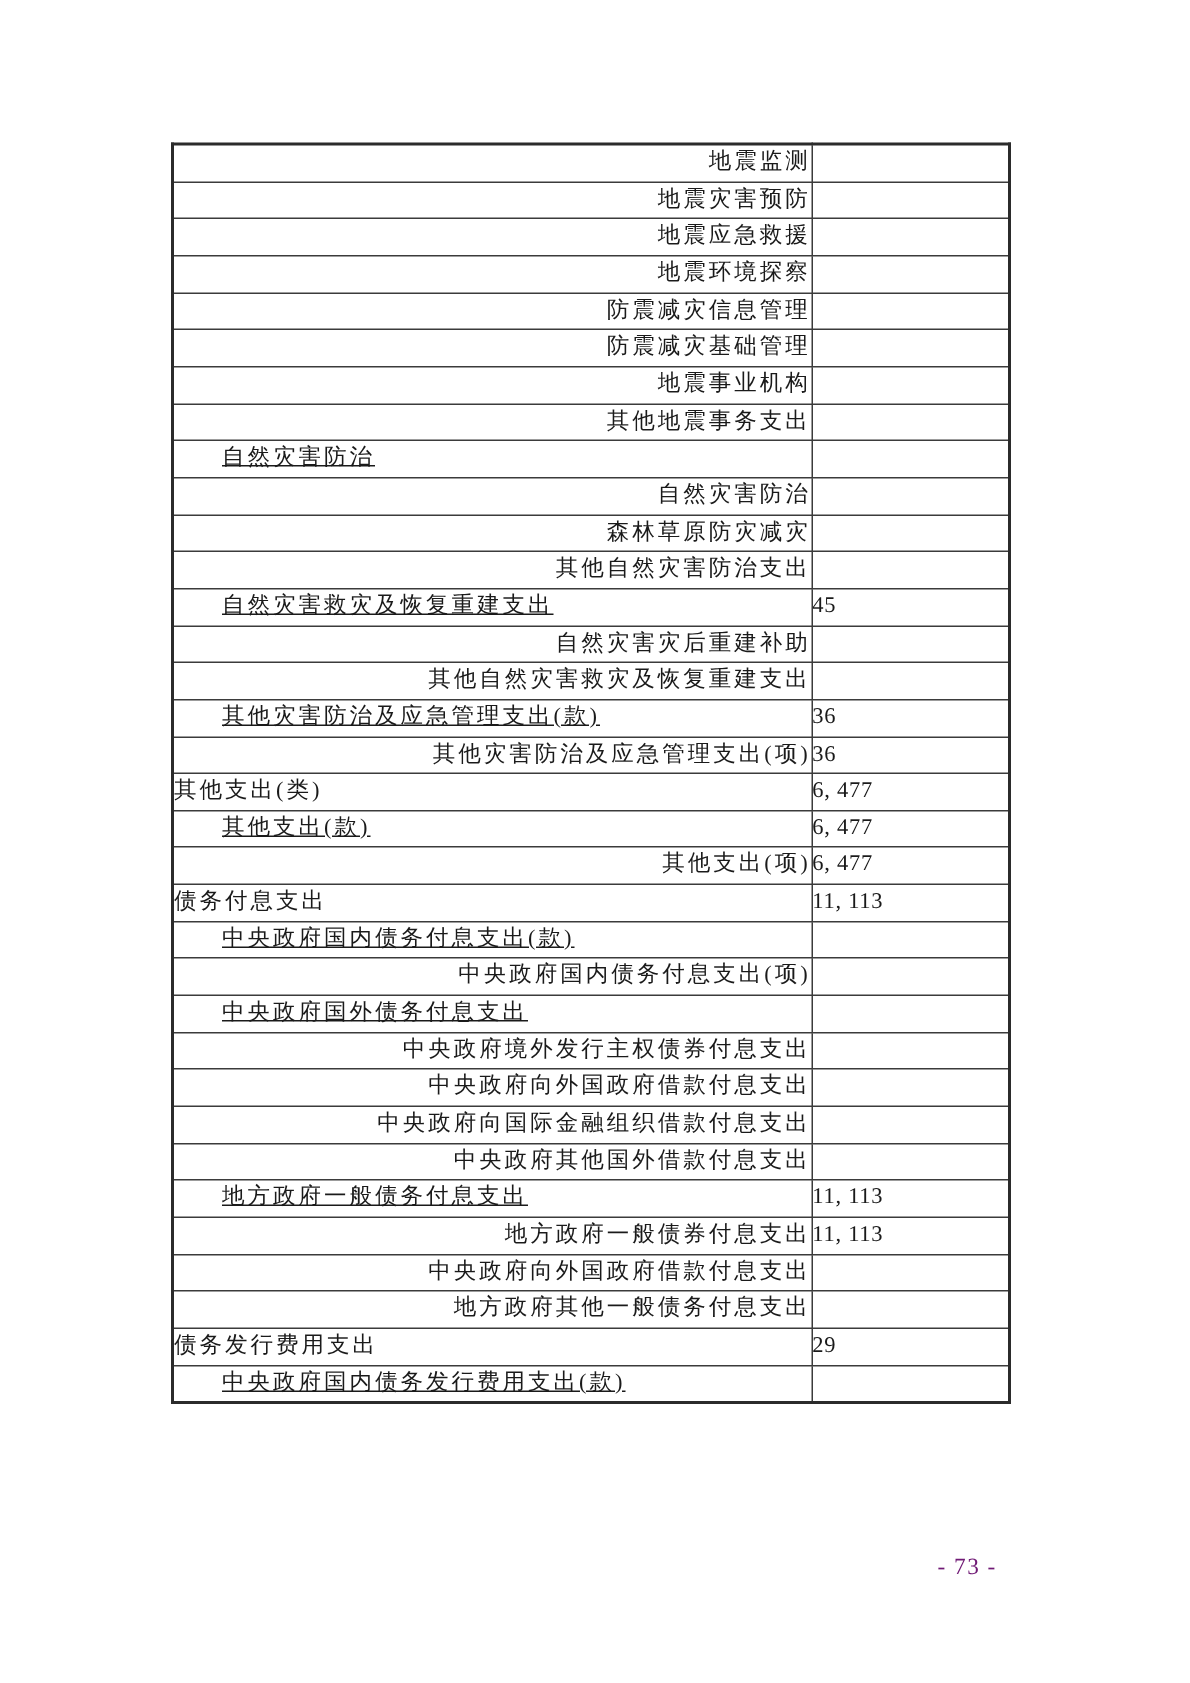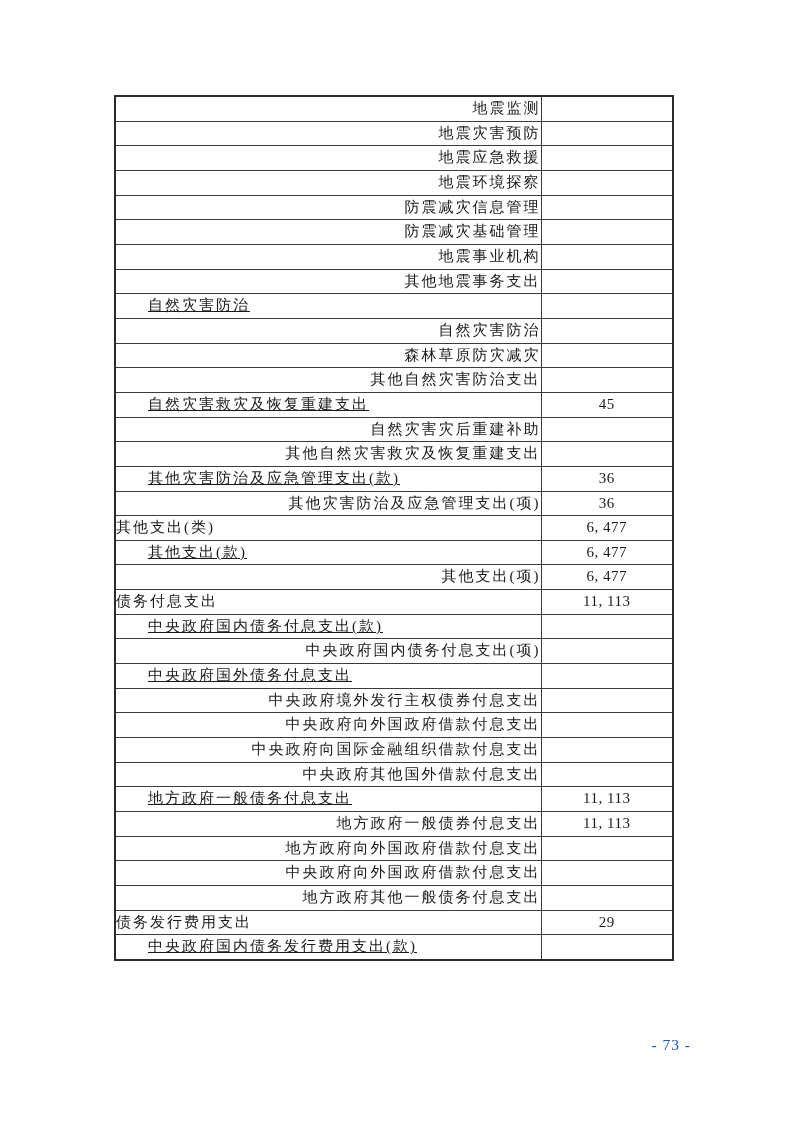--- a/index.html
+++ b/index.html
@@ -35,34 +35,34 @@
     white-space: nowrap;
     overflow: hidden;
   }
   td.item {
     letter-spacing: 2px;
   }
   td.item.indent-0 { }
   td.item.indent-1 { padding-left: 32px; text-decoration: underline; }
   td.item.indent-2 { padding-left: 72px; text-align: right; }
   td.amount {
-    text-align: center;
+    text-align: left;
     padding-right: 4px;
     font-size: 14.5px;
     letter-spacing: 0.5px;
   }
   .pagenum {
     position: absolute;
     top: 1036px;
     left: 625px;
     width: 66px;
-    text-align: right;
+    text-align: left;
     font-size: 15.5px;
     letter-spacing: 1px;
-    color: #1d4ed8;
+    color: #701a75;
   }
 </style>
 </head>
 <body>
 
 <div class="sheet">
 
   <table class="budget-table">
     <colgroup>
       <col class="c-item">
@@ -183,24 +183,20 @@
         </tr>
         <tr>
           <td class="item indent-1">地方政府一般债务付息支出</td>
           <td class="amount">11, 113</td>
         </tr>
         <tr>
           <td class="item indent-2">地方政府一般债券付息支出</td>
           <td class="amount">11, 113</td>
         </tr>
         <tr>
-          <td class="item indent-2">地方政府向外国政府借款付息支出</td>
-          <td class="amount"></td>
-        </tr>
-        <tr>
           <td class="item indent-2">中央政府向外国政府借款付息支出</td>
           <td class="amount"></td>
         </tr>
         <tr>
           <td class="item indent-2">地方政府其他一般债务付息支出</td>
           <td class="amount"></td>
         </tr>
         <tr>
           <td class="item indent-0">债务发行费用支出</td>
           <td class="amount">29</td>

